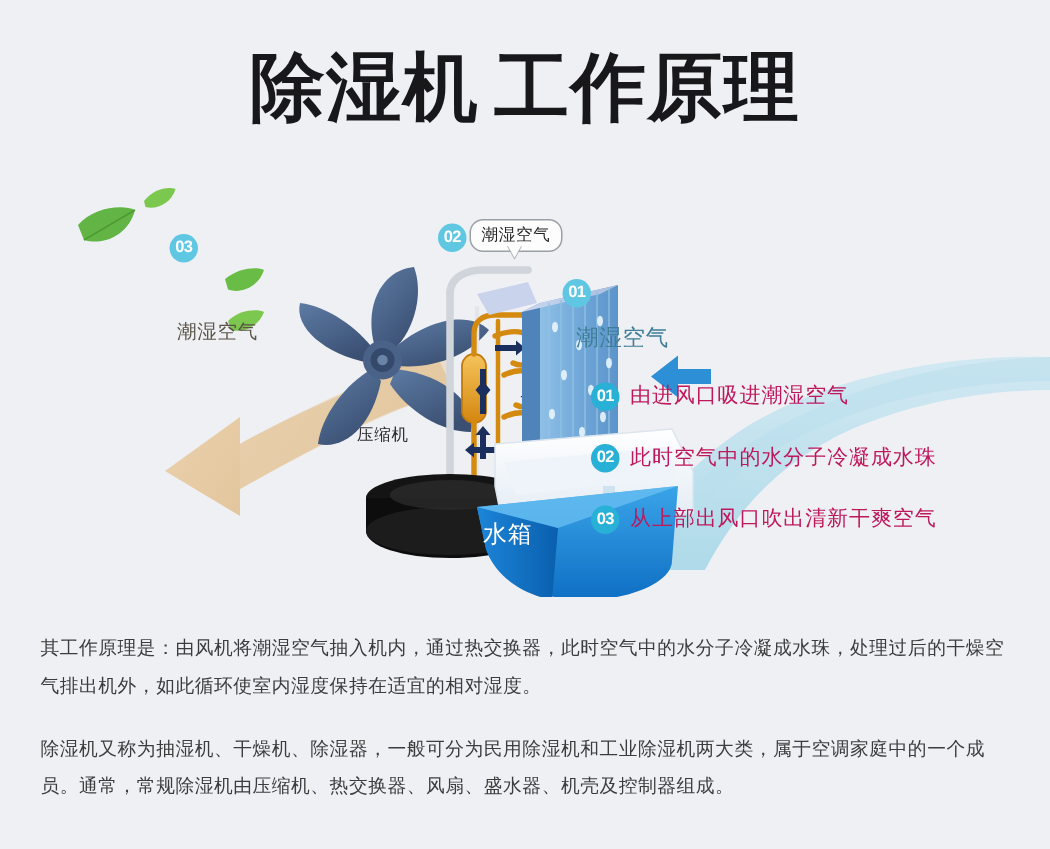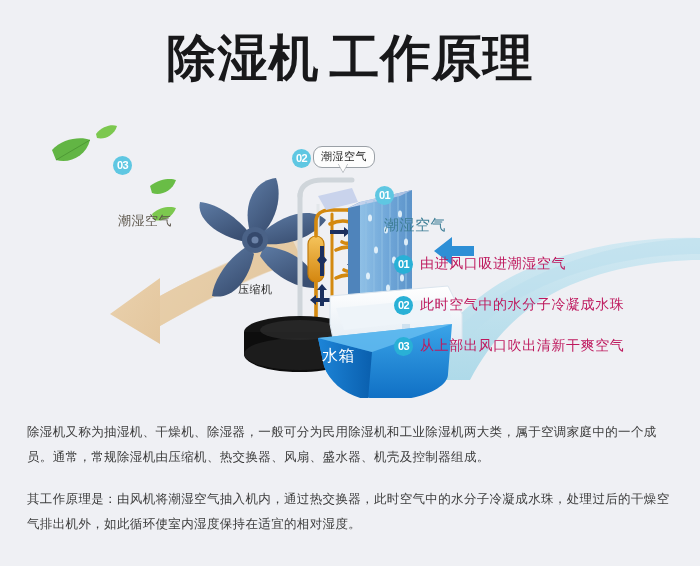--- a/index.html
+++ b/index.html
@@ -360,17 +360,17 @@
       <div class="step-badge">02</div>
       <div class="step-text">此时空气中的水分子冷凝成水珠</div>
     </div>
     <div class="step-row">
       <div class="step-badge">03</div>
       <div class="step-text">从上部出风口吹出清新干爽空气</div>
     </div>
   </div>
 
   <div class="body-copy">
+    <p class="para">其工作原理是：由风机将潮湿空气抽入机内，通过热交换器，此时空气中的水分子冷凝成水珠，处理过后的干燥空气排出机外，如此循环使室内湿度保持在适宜的相对湿度。</p>
     <p class="para">除湿机又称为抽湿机、干燥机、除湿器，一般可分为民用除湿机和工业除湿机两大类，属于空调家庭中的一个成员。通常，常规除湿机由压缩机、热交换器、风扇、盛水器、机壳及控制器组成。</p>
-    <p class="para">其工作原理是：由风机将潮湿空气抽入机内，通过热交换器，此时空气中的水分子冷凝成水珠，处理过后的干燥空气排出机外，如此循环使室内湿度保持在适宜的相对湿度。</p>
   </div>
 
 </div>
 
 </body></html>

